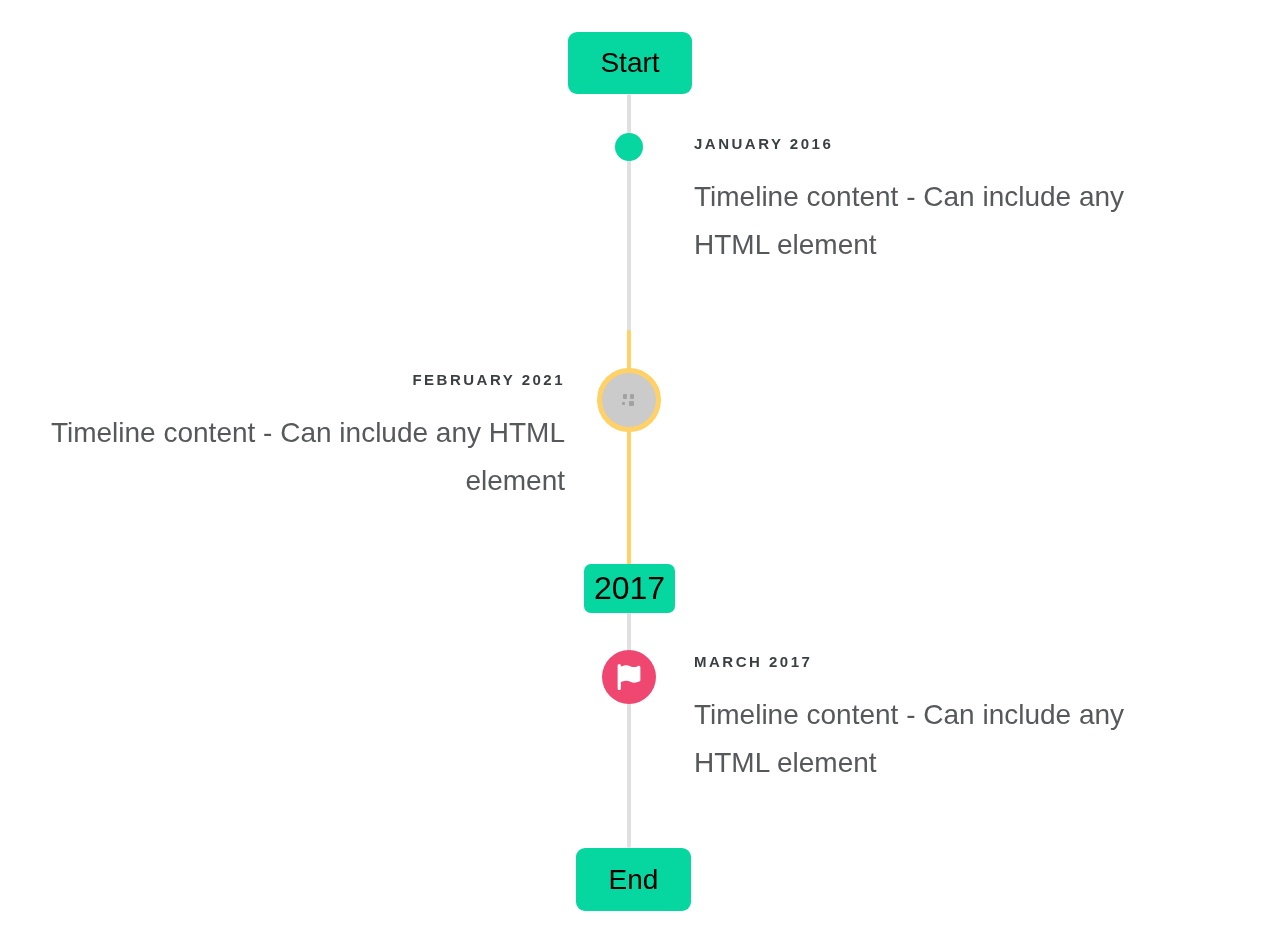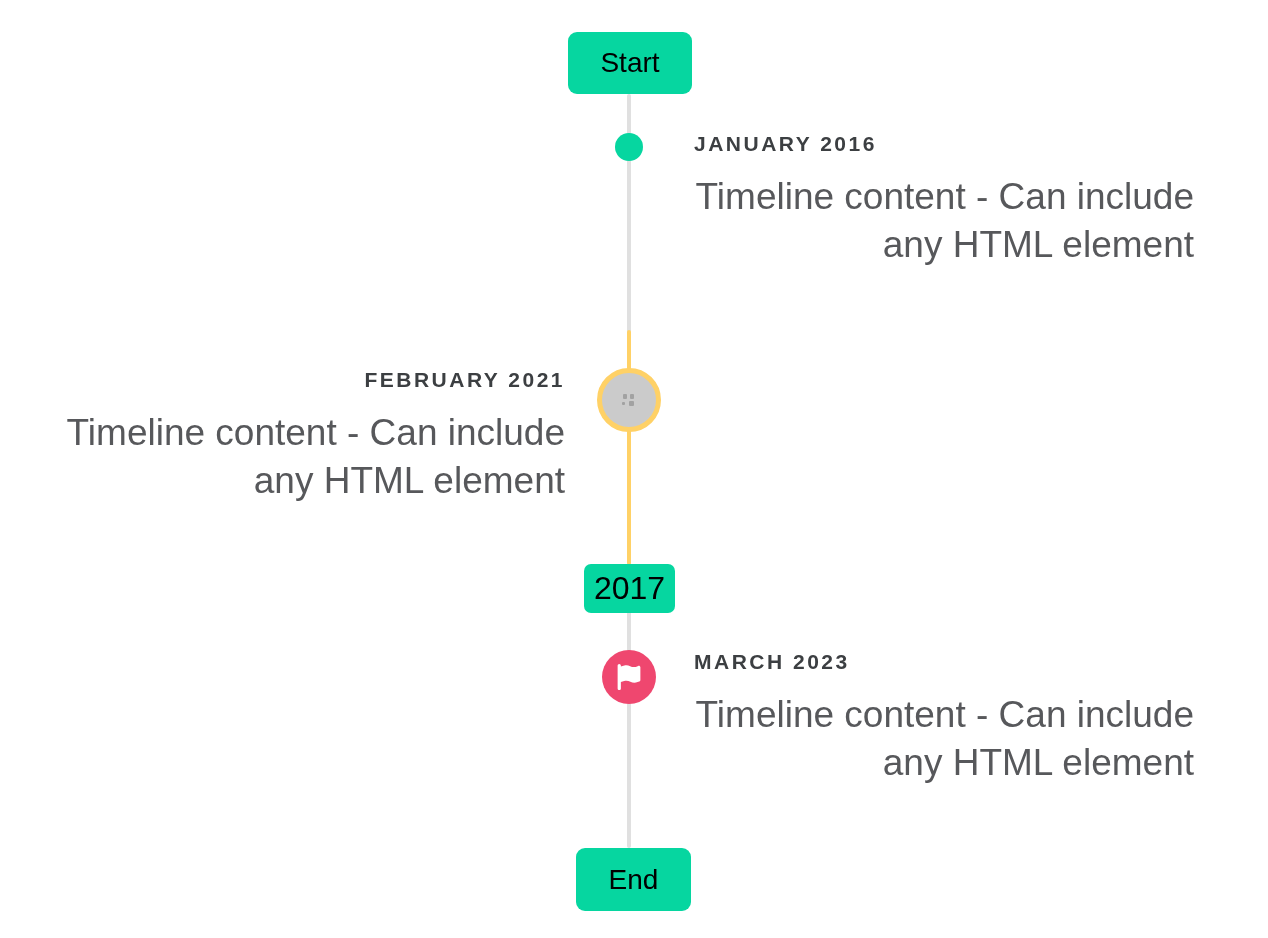--- a/index.html
+++ b/index.html
@@ -41,26 +41,26 @@
     left:597px;top:368px;width:64px;height:64px;
     background:var(--marker-fill);border:5px solid var(--yellow);
   }
   .marker.flag{left:602px;top:650px;width:54px;height:54px;background:var(--red);}
   .marker.flag svg{width:26px;height:26px;fill:#ffffff;}
   .marker.image svg{width:16px;height:14px;opacity:.85;}
 
   
   .entry{position:absolute;}
   .entry h3{
-    font-size:21px;font-weight:700;letter-spacing:2.5px;
+    font-size:15px;font-weight:700;letter-spacing:2.5px;
     line-height:22px;color:var(--heading-text);
   }
   .entry p{
-    margin-top:18px;font-size:37px;line-height:48px;
-    color:var(--body-text);font-weight:400;text-align:right;
+    margin-top:18px;font-size:28px;line-height:48px;
+    color:var(--body-text);font-weight:400;
   }
   .entry.right{left:694px;width:500px;text-align:left;}
   .entry.left{right:703px;width:540px;text-align:right;}
   .entry.jan{top:133px;}
   .entry.feb{top:369px;}
   .entry.mar{top:651px;}
 </style>
 </head>
 <body>
 
@@ -93,19 +93,19 @@
   </section>
 
   <div class="pill period">2017</div>
 
   <div class="marker flag">
     <svg viewBox="0 0 448 512" xmlns="http://www.w3.org/2000/svg">
       <path d="M64 32C64 14.3 49.7 0 32 0S0 14.3 0 32V64 368 480c0 17.7 14.3 32 32 32s32-14.3 32-32V352l64.3-16.1c41.1-10.3 84.6-5.5 122.5 13.4c44.2 22.1 95.5 24.8 141.7 7.4l34.7-13c12.5-4.7 20.8-16.6 20.8-30V66.1c0-23-24.2-38-44.8-27.7l-9.6 4.8c-46.3 23.2-100.8 23.2-147.1 0c-35.1-17.6-75.4-22-113.5-12.5L64 48V32z"></path>
     </svg>
   </div>
   <section class="entry right mar">
-    <h3>MARCH 2023</h3>
+    <h3>MARCH 2017</h3>
     <p>Timeline content - Can include any HTML element</p>
   </section>
 
   <div class="pill end">End</div>
 
 </div>
 
 </body></html>

